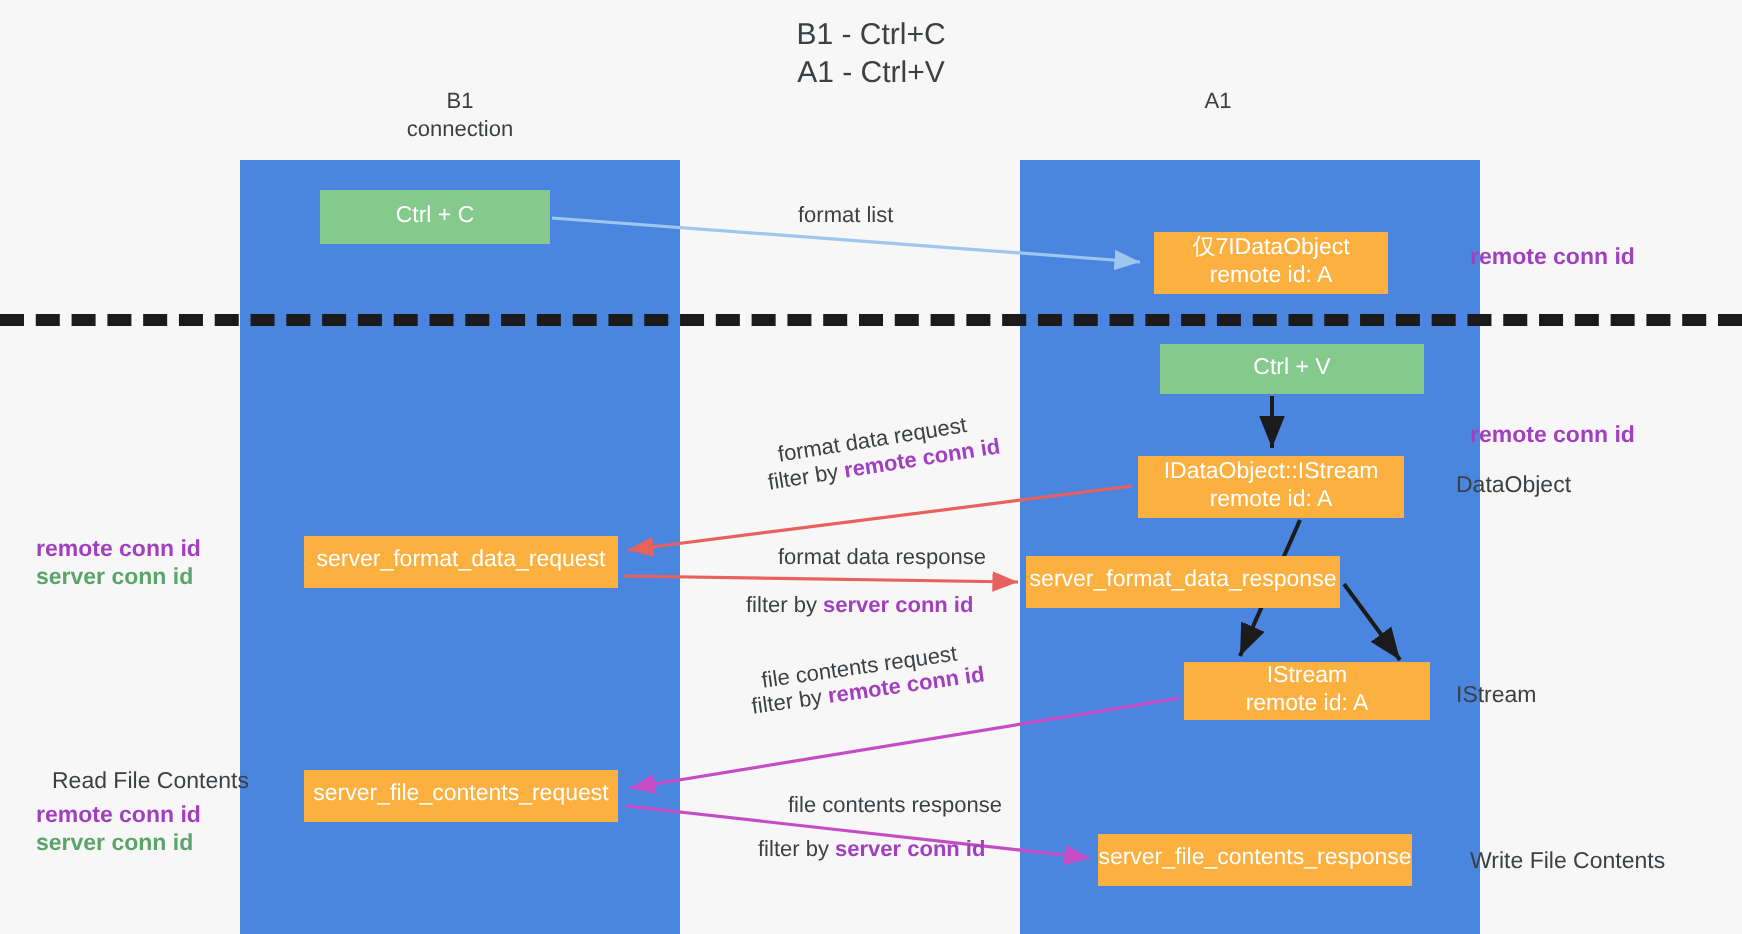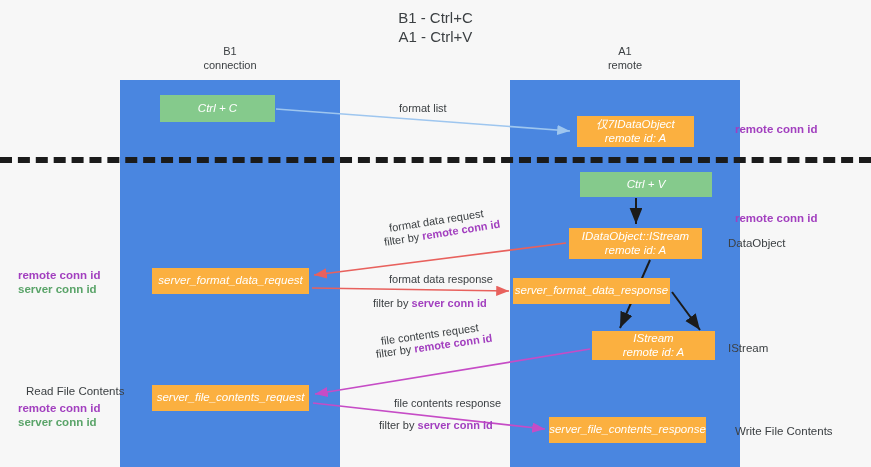--- a/index.html
+++ b/index.html
@@ -14,28 +14,28 @@
   .canvas{position:absolute;left:0;top:0;width:871px;height:467px;}
 
   
   .column{position:absolute;background:#4a86e0;}
   #col-b1{left:120px;top:80px;width:220px;height:387px;}
   #col-a1{left:510px;top:80px;width:230px;height:387px;}
 
   
   .col-header{position:absolute;text-align:center;font-size:11px;line-height:14px;color:#3c4043;}
   #hdr-b1{left:120px;top:44px;width:220px;}
-  #hdr-a1{left:510px;top:44px;width:230px;}
+  #hdr-a1{left:494px;top:44px;width:230px;}
 
   
   #title{position:absolute;left:0;top:8px;width:871px;text-align:center;font-size:15px;line-height:19px;color:#3c4043;}
 
   
   .node{position:absolute;box-sizing:border-box;display:flex;flex-direction:column;align-items:center;justify-content:center;
-        text-align:center;font-size:11.5px;line-height:13.5px;color:#ffffff;padding:2px 4px;font-style:italic;}
+        text-align:center;font-size:11.5px;line-height:13.5px;color:#ffffff;padding:2px 4px;}
   .green{background:#85ca8c;}
   .orange{background:#fbb040;}
 
   #n-ctrlc{left:160px;top:95px;width:115px;height:27px;}
   #n-dataobject{left:577px;top:116px;width:117px;height:31px;}
   #n-ctrlv{left:580px;top:172px;width:132px;height:25px;}
   #n-getdata{left:569px;top:228px;width:133px;height:31px;}
   #n-sfdreq{left:152px;top:268px;width:157px;height:26px;}
   #n-sfdresp{left:513px;top:278px;width:157px;height:26px;}
   #n-istream{left:592px;top:331px;width:123px;height:29px;}
@@ -83,21 +83,20 @@
     <div>B1 - Ctrl+C</div>
     <div>A1 - Ctrl+V</div>
   </div>
 
   <div class="col-header" id="hdr-b1">
     <div>B1</div>
     <div>connection</div>
   </div>
   <div class="col-header" id="hdr-a1">
     <div>A1</div>
-    <div>remote</div>
   </div>
 
   <div class="column" id="col-b1"></div>
   <div class="column" id="col-a1"></div>
 
   <svg class="overlay" viewBox="0 0 871 467">
     <defs>
       <marker id="ah-blue" markerWidth="9" markerHeight="9" refX="8" refY="3.2" orient="auto">
         <path d="M0,0 L8,3.2 L0,6.4 z" fill="#9ec6ef"></path>
       </marker>

